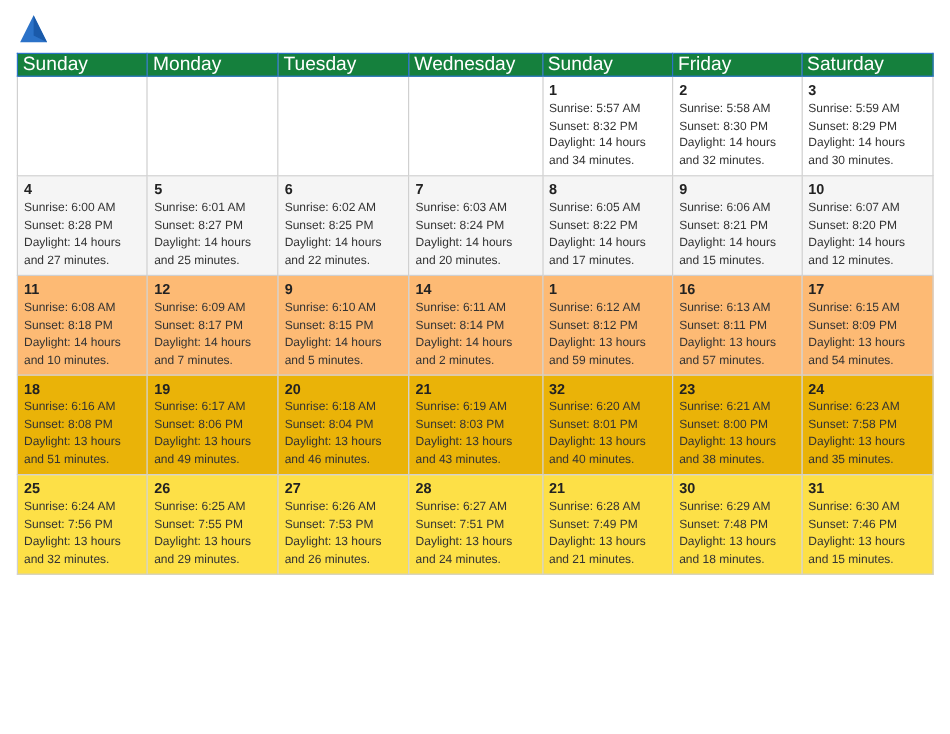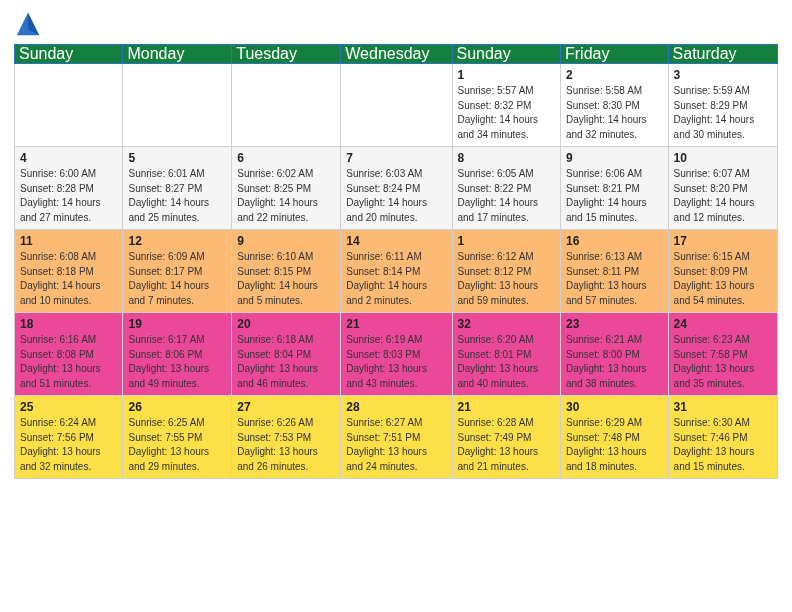--- a/index.html
+++ b/index.html
@@ -83,21 +83,21 @@
     .calendar tbody tr:nth-child(1) td {
       background: #fff;
     }
     .calendar tbody tr:nth-child(2) td {
       background: #f5f5f5;
     }
     .calendar tbody tr:nth-child(3) td {
       background: #fdba74;
     }
     .calendar tbody tr:nth-child(4) td {
-      background: #ec4899;
+      background: #eab308;
       margin-left: 20px;
     }
     .calendar tbody tr:nth-child(5) td {
       background: #fde047;
     }
     .day-num {
       font-weight: bold;
       font-size: 12px;
       color: #222;
       display: block;

